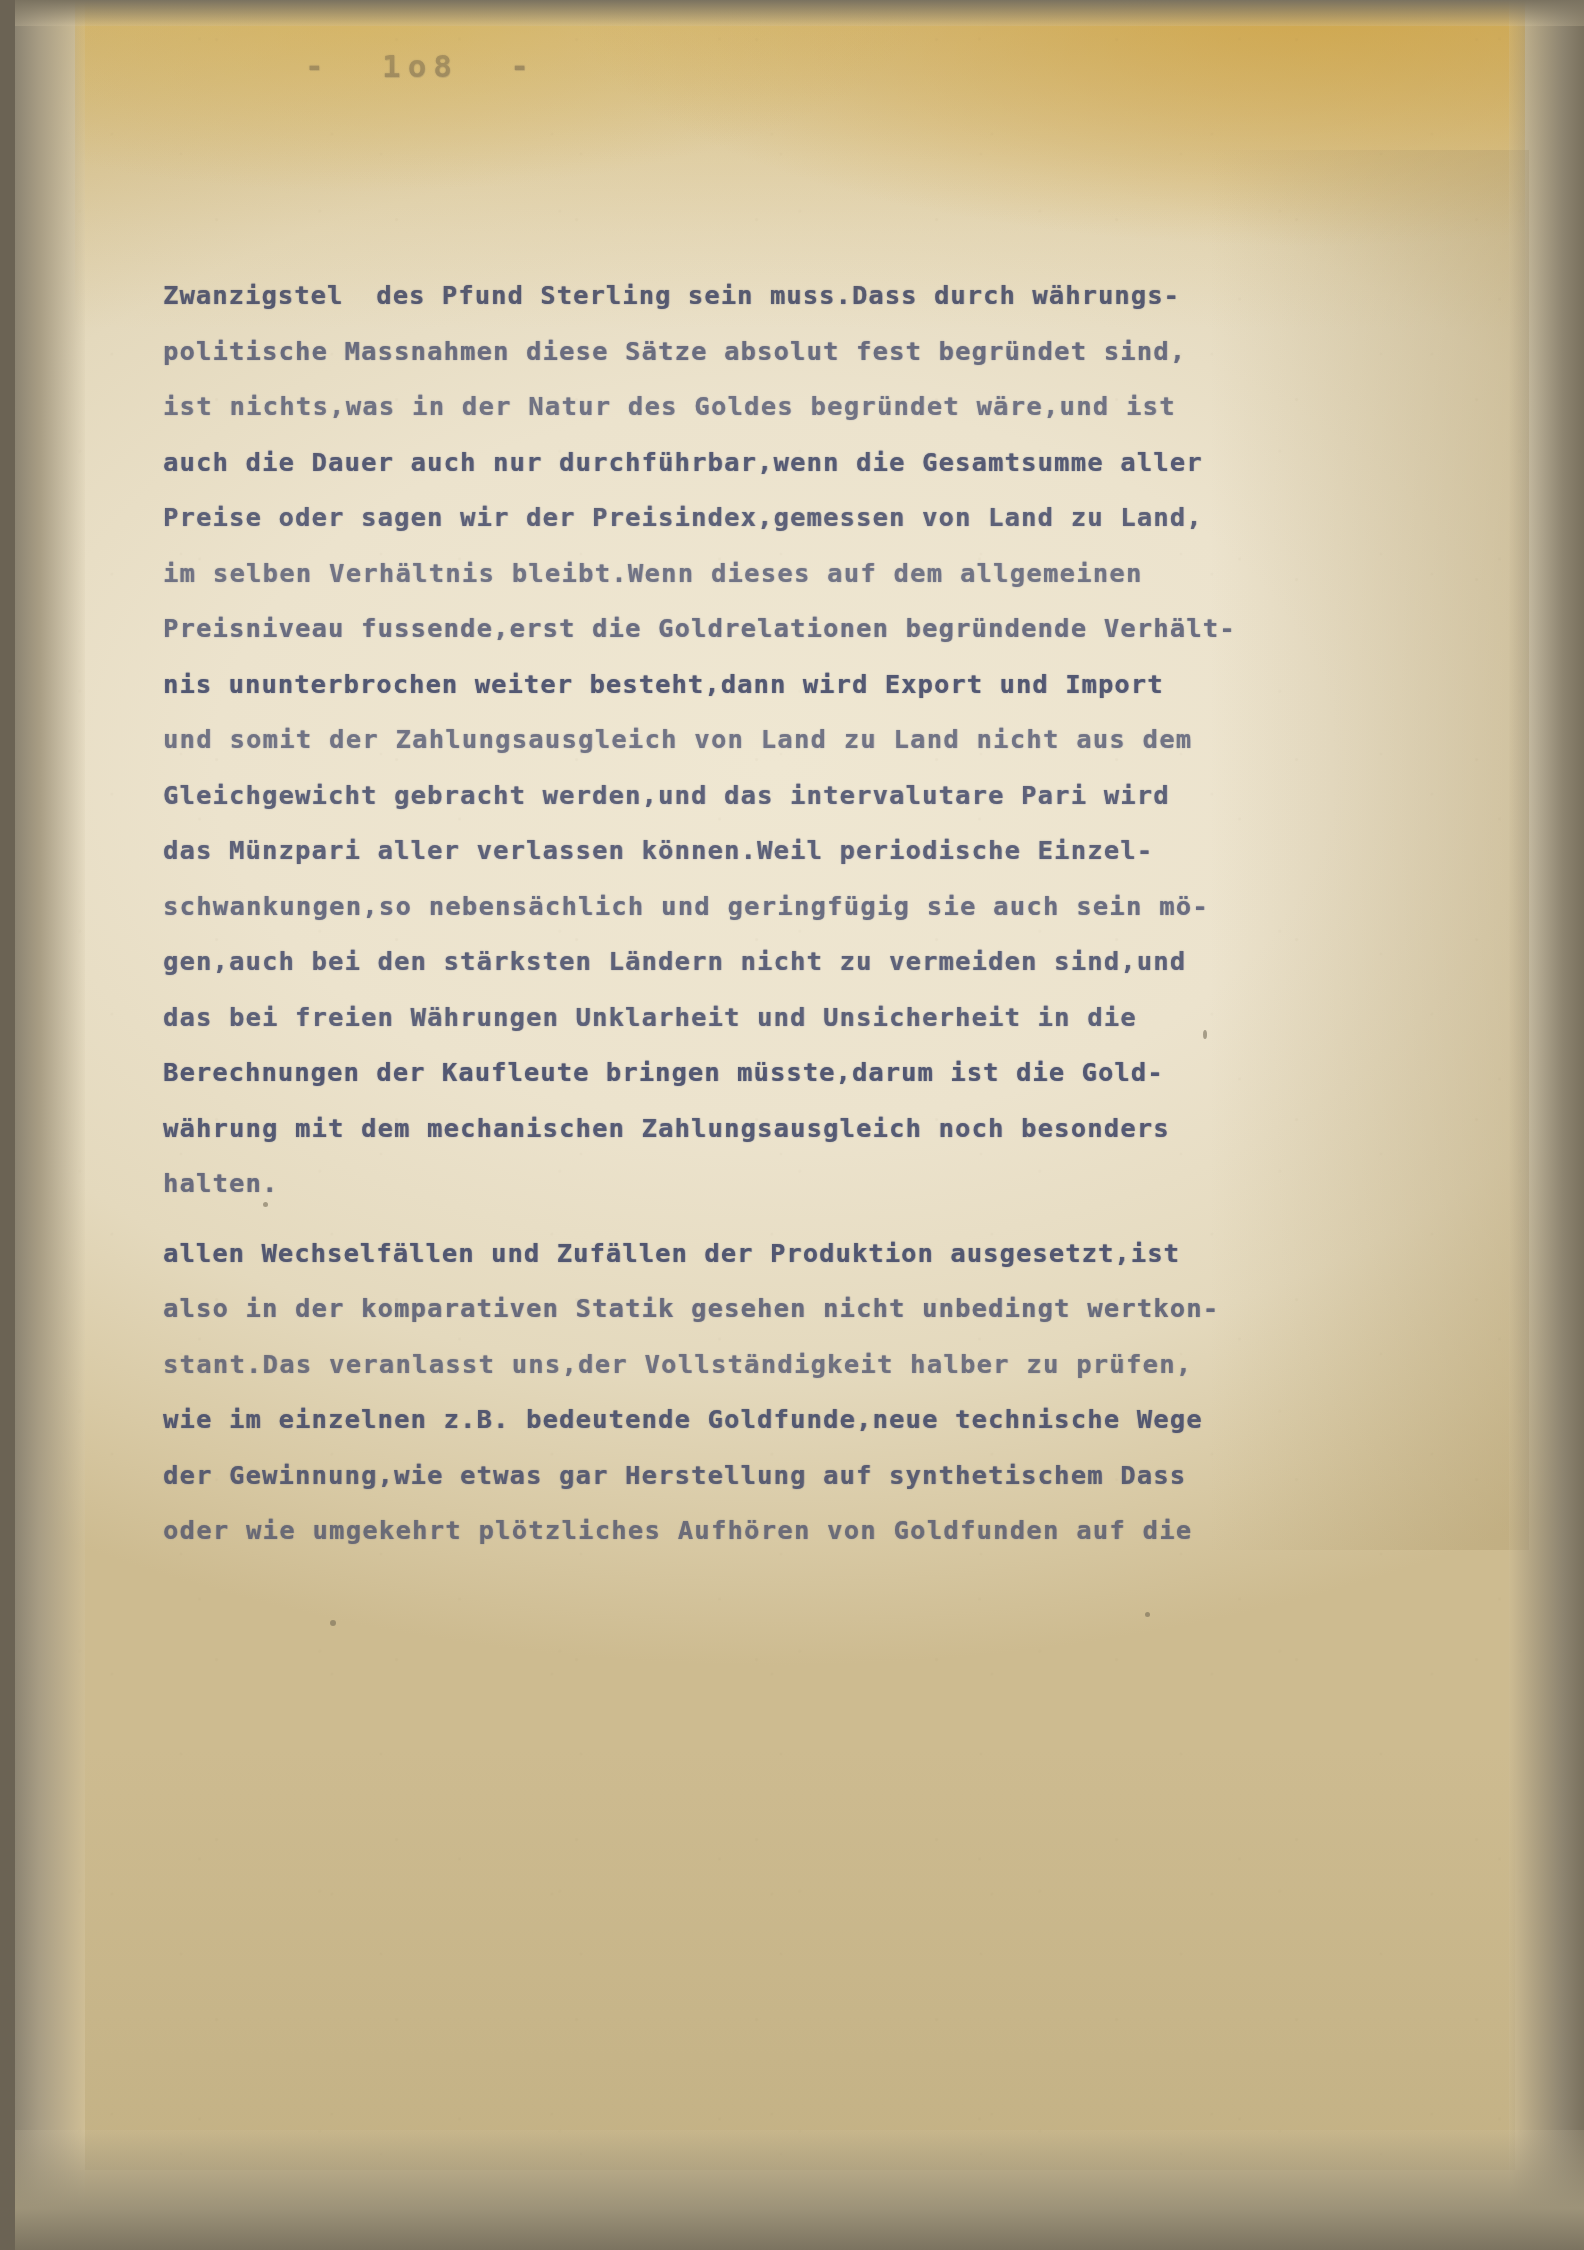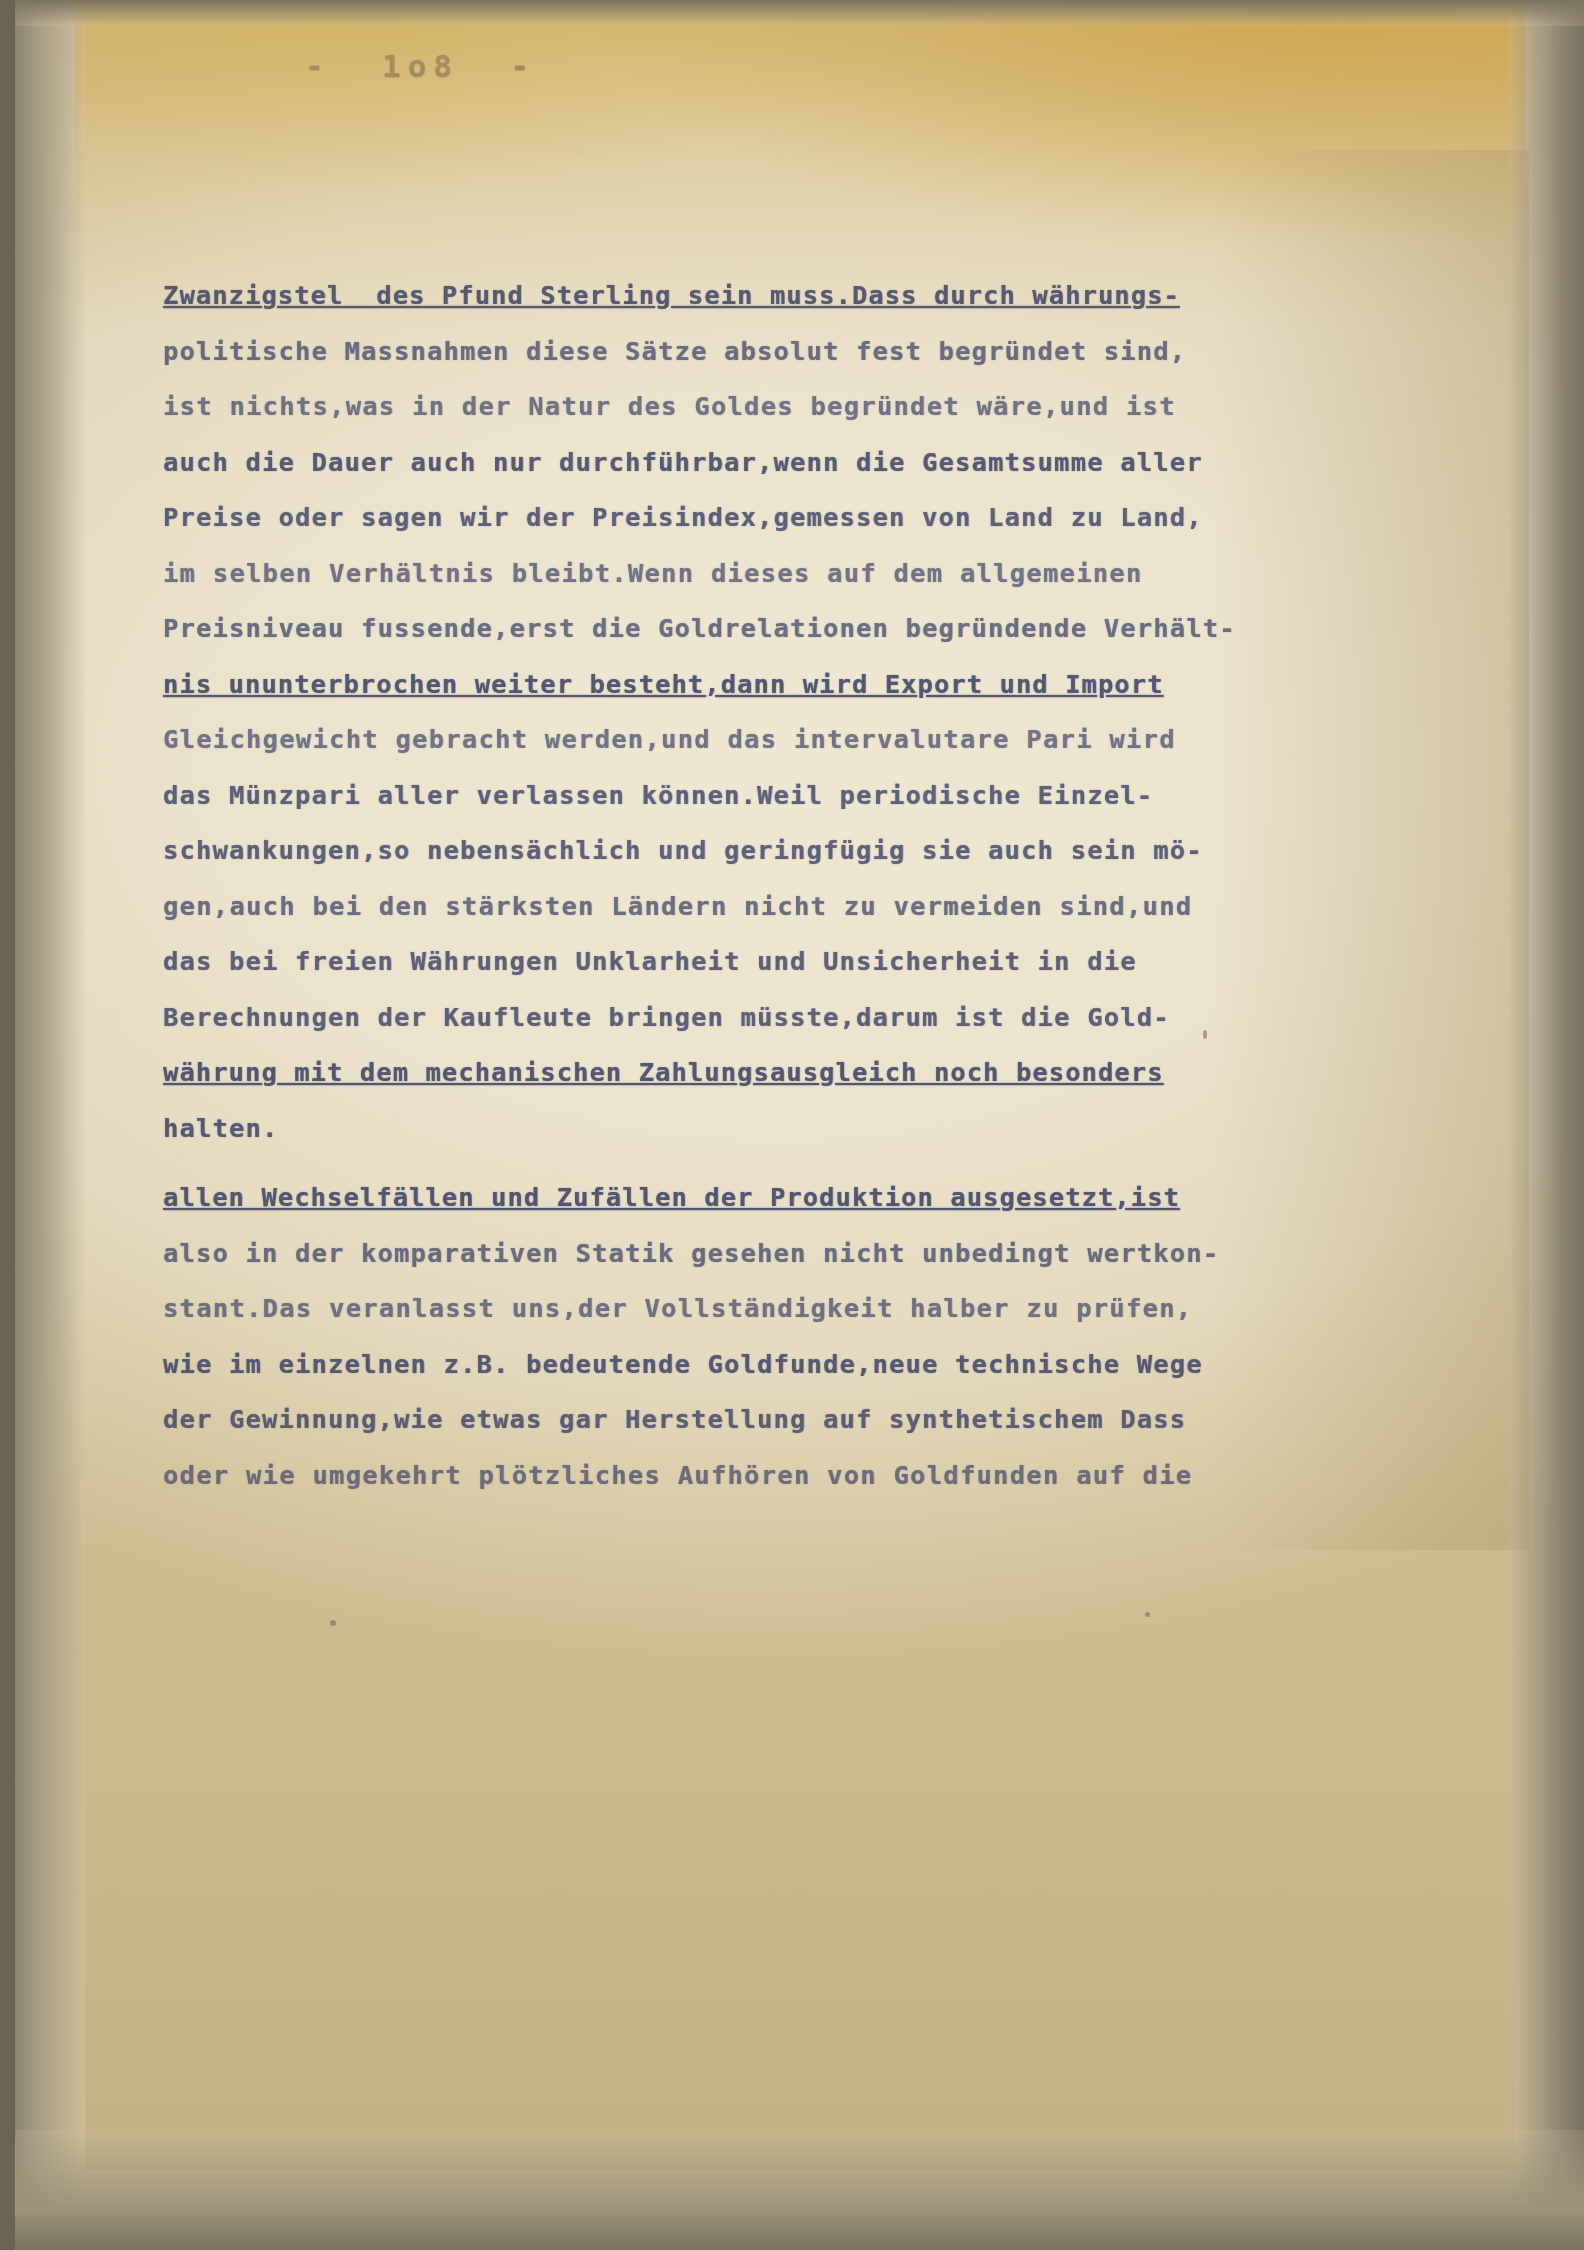--- a/index.html
+++ b/index.html
@@ -123,21 +123,21 @@
     font-weight: 700;
     text-shadow:
       0 0 1.6px rgba(62,72,112,0.55),
       0.6px 0.3px 0.6px rgba(70,78,118,0.40);
   }
 
   
   .line:nth-child(3n)   { opacity: 0.70; letter-spacing: 1.25px; }
   .line:nth-child(4n)   { opacity: 0.86; }
   .line:nth-child(5n+2) { opacity: 0.74; }
-  .line:nth-child(7n+1) { opacity: 0.88; letter-spacing: 1.05px; text-decoration: underline; }
+  .line:nth-child(7n+1) { opacity: 0.88; letter-spacing: 1.05px; }
 
   .para-gap { height: 14px; }
 
   .speck {
     position: absolute;
     background: #6d6450;
     border-radius: 50%;
     opacity: 0.55;
     pointer-events: none;
   }
@@ -155,20 +155,21 @@
 
       <div>
         <div class="line">Zwanzigstel  des Pfund Sterling sein muss.Dass durch währungs-</div>
         <div class="line">politische Massnahmen diese Sätze absolut fest begründet sind,</div>
         <div class="line">ist nichts,was in der Natur des Goldes begründet wäre,und ist</div>
         <div class="line">auch die Dauer auch nur durchführbar,wenn die Gesamtsumme aller</div>
         <div class="line">Preise oder sagen wir der Preisindex,gemessen von Land zu Land,</div>
         <div class="line">im selben Verhältnis bleibt.Wenn dieses auf dem allgemeinen</div>
         <div class="line">Preisniveau fussende,erst die Goldrelationen begründende Verhält-</div>
         <div class="line">nis ununterbrochen weiter besteht,dann wird Export und Import</div>
+        <div class="line">und somit der Zahlungsausgleich von Land zu Land nicht aus dem</div>
         <div class="line">Gleichgewicht gebracht werden,und das intervalutare Pari wird</div>
         <div class="line">das Münzpari aller verlassen können.Weil periodische Einzel-</div>
         <div class="line">schwankungen,so nebensächlich und geringfügig sie auch sein mö-</div>
         <div class="line">gen,auch bei den stärksten Ländern nicht zu vermeiden sind,und</div>
         <div class="line">das bei freien Währungen Unklarheit und Unsicherheit in die</div>
         <div class="line">Berechnungen der Kaufleute bringen müsste,darum ist die Gold-</div>
         <div class="line">währung mit dem mechanischen Zahlungsausgleich noch besonders</div>
         <div class="line">halten.</div>
       </div>
 

